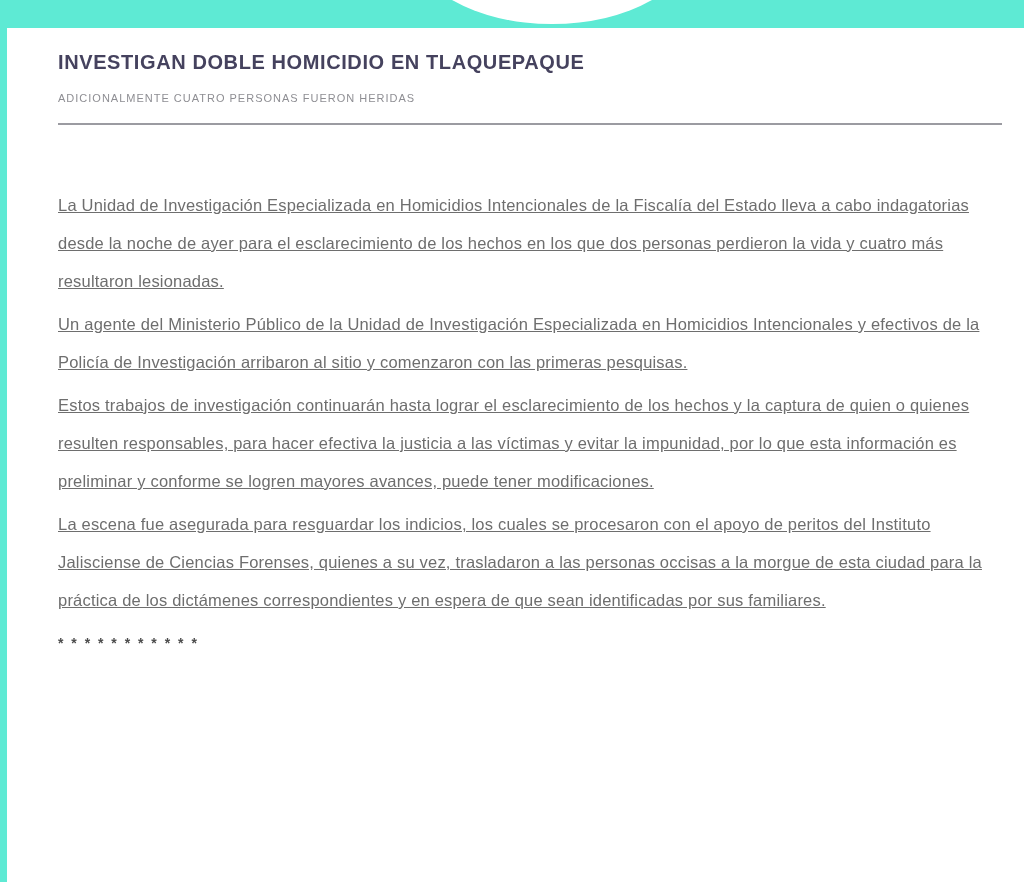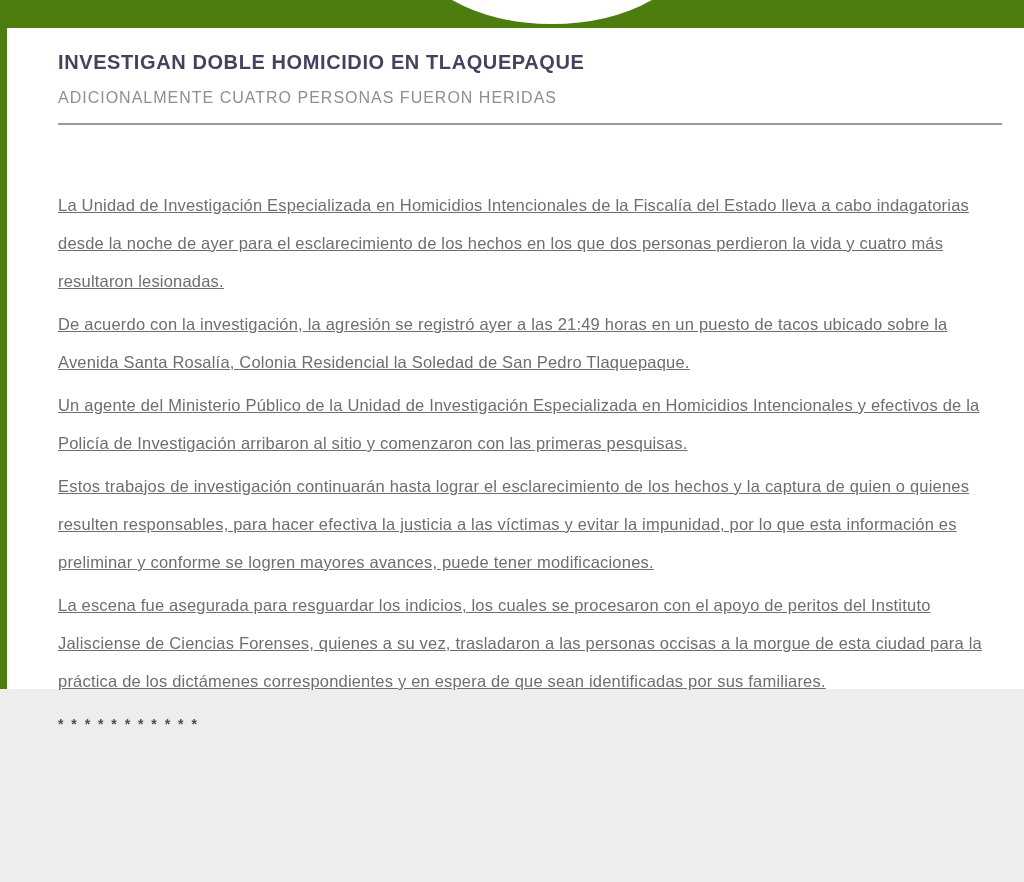--- a/index.html
+++ b/index.html
@@ -8,22 +8,22 @@
     width: 1024px;
     height: 882px;
     overflow: hidden;
     font-family: "Liberation Sans", sans-serif;
     background: #ededee;
   }
 
   .page {
     position: relative;
     width: 1024px;
-    height: 689px;
-    background: #4d7c0f;
+    height: 882px;
+    background: #5eead4;
   }
 
   
   .logo-bump {
     position: absolute;
     left: 412px;
     top: -136px;
     width: 280px;
     height: 160px;
     border-radius: 50%;
@@ -45,21 +45,21 @@
   .article-title {
     font-size: 20px;
     font-weight: bold;
     letter-spacing: 0.6px;
     color: #45425e;
     line-height: 24px;
   }
 
   .article-subtitle {
     margin-top: 16px;
-    font-size: 16px;
+    font-size: 11px;
     font-weight: normal;
     letter-spacing: 1px;
     color: #8e8e93;
     line-height: 16px;
   }
 
   .title-divider {
     border: none;
     border-top: 2px solid #9b9ba1;
     margin-top: 17px;
@@ -97,21 +97,20 @@
   <main class="article-card">
 
     <h1 class="article-title">INVESTIGAN DOBLE HOMICIDIO EN TLAQUEPAQUE</h1>
 
     <h2 class="article-subtitle">ADICIONALMENTE CUATRO PERSONAS FUERON HERIDAS</h2>
 
     <hr class="title-divider">
 
     <div class="article-body">
       <p>La Unidad de Investigación Especializada en Homicidios Intencionales de la Fiscalía del Estado lleva a cabo indagatorias desde la noche de ayer para el esclarecimiento de los hechos en los que dos personas perdieron la vida y cuatro más resultaron lesionadas.</p>
-      <p>De acuerdo con la investigación, la agresión se registró ayer a las 21:49 horas en un puesto de tacos ubicado sobre la Avenida Santa Rosalía, Colonia Residencial la Soledad de San Pedro Tlaquepaque.</p>
       <p>Un agente del Ministerio Público de la Unidad de Investigación Especializada en Homicidios Intencionales y efectivos de la Policía de Investigación arribaron al sitio y comenzaron con las primeras pesquisas.</p>
       <p>Estos trabajos de investigación continuarán hasta lograr el esclarecimiento de los hechos y la captura de quien o quienes resulten responsables, para hacer efectiva la justicia a las víctimas y evitar la impunidad, por lo que esta información es preliminar y conforme se logren mayores avances, puede tener modificaciones.</p>
       <p>La escena fue asegurada para resguardar los indicios, los cuales se procesaron con el apoyo de peritos del Instituto Jalisciense de Ciencias Forenses, quienes a su vez, trasladaron a las personas occisas a la morgue de esta ciudad para la práctica de los dictámenes correspondientes y en espera de que sean identificadas por sus familiares.</p>
 
       <div class="footer-marks">* * * * * * * * * * *</div>
     </div>
 
   </main>
 
 </div>

